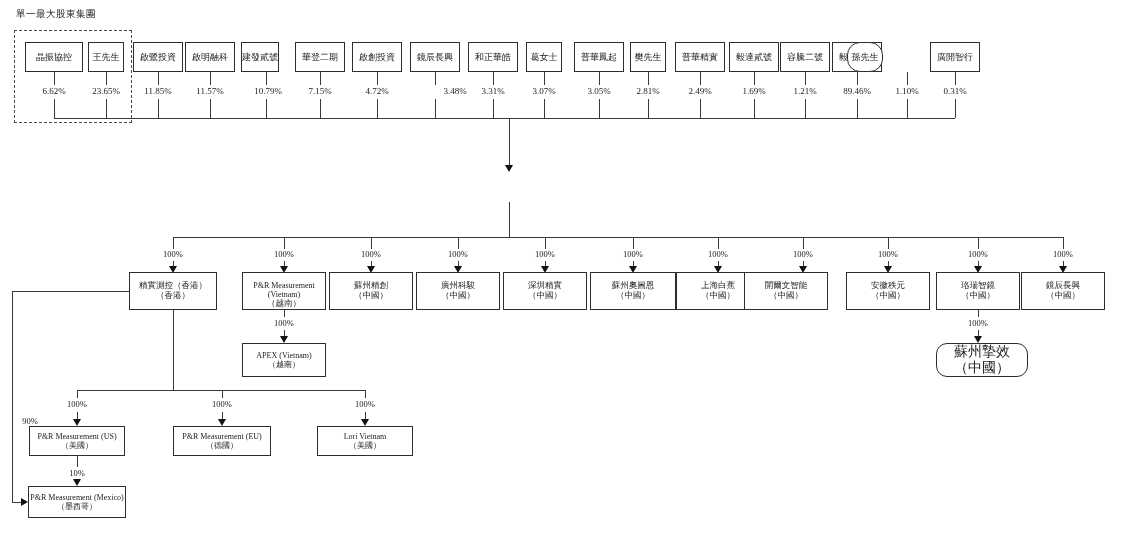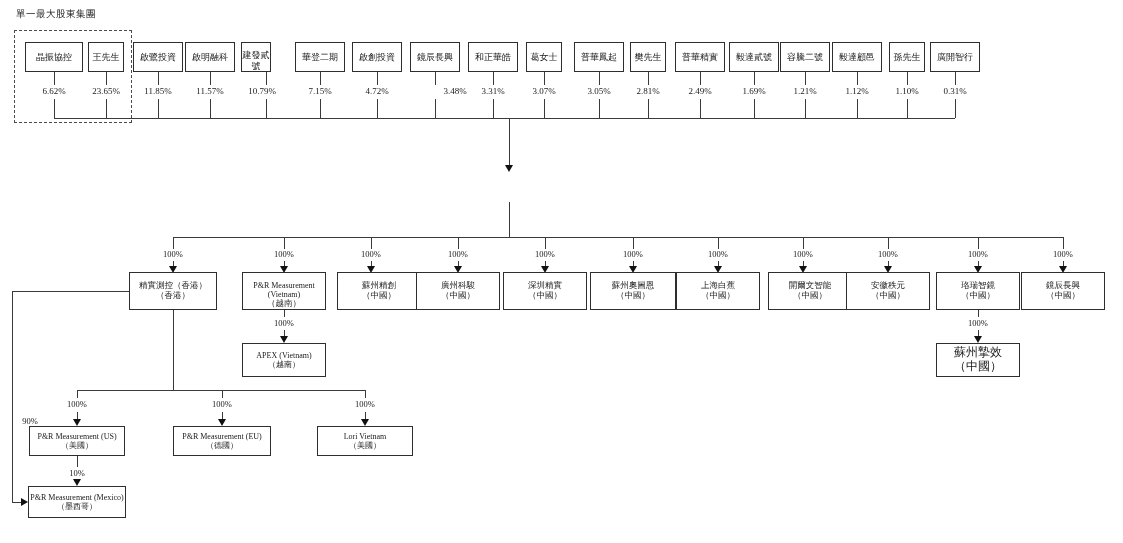--- a/index.html
+++ b/index.html
@@ -144,21 +144,21 @@
     </div>
   <div class="box sh-box" style="left:88px;width:36px;">
       <span>王先生</span>
     </div>
   <div class="box sh-box" style="left:133px;width:50px;">
       <span>啟鷺投資</span>
     </div>
   <div class="box sh-box" style="left:185px;width:50px;">
       <span>啟明融科</span>
     </div>
-  <div class="box sh-box" style="left:241px;width:30px;justify-content:flex-end;">
+  <div class="box sh-box" style="left:241px;width:38px;">
       <span>建發貳號</span>
     </div>
   <div class="box sh-box" style="left:295px;width:50px;">
       <span>華登二期</span>
     </div>
   <div class="box sh-box" style="left:352px;width:50px;">
       <span>啟創投資</span>
     </div>
   <div class="box sh-box" style="left:410px;width:50px;">
       <span>鏡辰長興</span>
@@ -180,43 +180,43 @@
     </div>
   <div class="box sh-box" style="left:729px;width:50px;">
       <span>毅達貳號</span>
     </div>
   <div class="box sh-box" style="left:780px;width:50px;">
       <span>容騰二號</span>
     </div>
   <div class="box sh-box" style="left:832px;width:50px;">
       <span>毅達顧邑</span>
     </div>
-  <div class="box sh-box" style="left:889px;width:36px;">
+  <div class="box sh-box" style="left:847px;width:36px;border-radius:13px;">
       <span>孫先生</span>
     </div>
   <div class="box sh-box" style="left:930px;width:50px;">
       <span>廣開智行</span>
     </div>
 
   <div class="pct r1" style="left:30px;">6.62%</div>
   <div class="pct r1" style="left:82px;">23.65%</div>
   <div class="pct r1" style="left:134px;">11.85%</div>
   <div class="pct r1" style="left:186px;">11.57%</div>
-  <div class="pct r1" style="left:238px;">10.79%</div>
+  <div class="pct r1" style="left:244px;">10.79%</div>
   <div class="pct r1" style="left:296px;">7.15%</div>
   <div class="pct r1" style="left:353px;">4.72%</div>
   <div class="pct r1" style="left:431px;">3.48%</div>
   <div class="pct r1" style="left:469px;">3.31%</div>
   <div class="pct r1" style="left:520px;">3.07%</div>
   <div class="pct r1" style="left:575px;">3.05%</div>
   <div class="pct r1" style="left:624px;">2.81%</div>
   <div class="pct r1" style="left:676px;">2.49%</div>
   <div class="pct r1" style="left:730px;">1.69%</div>
   <div class="pct r1" style="left:781px;">1.21%</div>
-  <div class="pct r1" style="left:833px;">1.12%</div>
+  <div class="pct r1" style="left:833px;">89.46%</div>
   <div class="pct r1" style="left:883px;">1.10%</div>
   <div class="pct r1" style="left:931px;">0.31%</div>
 
 
   <div class="pct pct100" style="left:153px;top:249px;">100%</div>
   <div class="pct pct100" style="left:264px;top:249px;">100%</div>
   <div class="pct pct100" style="left:351px;top:249px;">100%</div>
   <div class="pct pct100" style="left:438px;top:249px;">100%</div>
   <div class="pct pct100" style="left:525px;top:249px;">100%</div>
   <div class="pct pct100" style="left:613px;top:249px;">100%</div>
@@ -228,41 +228,41 @@
 
   <div class="box sub-box" style="left:129px;width:88px;">
     <span>精實測控（香港）</span>
     <span>（香港）</span>
   </div>
   <div class="box sub-box" style="left:242px;width:84px;justify-content:flex-end;">
     <span class="en">P&amp;R Measurement</span>
     <span class="en">(Vietnam)</span>
     <span>（越南）</span>
   </div>
-  <div class="box sub-box" style="left:337px;width:84px;">
+  <div class="box sub-box" style="left:329px;width:84px;">
     <span>蘇州精創</span>
     <span>（中國）</span>
   </div>
   <div class="box sub-box" style="left:416px;width:84px;">
     <span>廣州科駿</span>
     <span>（中國）</span>
   </div>
   <div class="box sub-box" style="left:503px;width:84px;">
     <span>深圳精實</span>
     <span>（中國）</span>
   </div>
   <div class="box sub-box" style="left:590px;width:86px;">
     <span>蘇州奧圖恩</span>
     <span>（中國）</span>
   </div>
   <div class="box sub-box" style="left:676px;width:84px;">
     <span>上海白蕉</span>
     <span>（中國）</span>
   </div>
-  <div class="box sub-box" style="left:768px;width:84px;">
+  <div class="box sub-box" style="left:744px;width:84px;">
     <span>開爾文智能</span>
     <span>（中國）</span>
   </div>
   <div class="box sub-box" style="left:846px;width:84px;">
     <span>安徽秩元</span>
     <span>（中國）</span>
   </div>
   <div class="box sub-box" style="left:936px;width:84px;">
     <span>珞瑞智鏡</span>
     <span>（中國）</span>
@@ -272,21 +272,21 @@
     <span>（中國）</span>
   </div>
 
   <div class="pct pct100" style="left:264px;top:318px;">100%</div>
   <div class="box l3-box" style="left:242px;top:343px;width:84px;height:34px;">
     <span>APEX (Vietnam)</span>
     <span>（越南）</span>
   </div>
 
   <div class="pct pct100" style="left:958px;top:318px;">100%</div>
-  <div class="box" style="left:936px;top:343px;width:84px;height:34px;font-size:12px;">
+  <div class="box" style="left:936px;top:343px;width:92px;height:34px;font-size:14px;border-radius:11px;">
     <span>蘇州摯效</span>
     <span>（中國）</span>
   </div>
 
   <div class="pct pct100" style="left:57px;top:399px;">100%</div>
   <div class="pct pct100" style="left:202px;top:399px;">100%</div>
   <div class="pct pct100" style="left:345px;top:399px;">100%</div>
 
   <div class="box l3-box" style="left:29px;top:426px;width:96px;height:30px;">
     <span>P&amp;R Measurement (US)</span>

